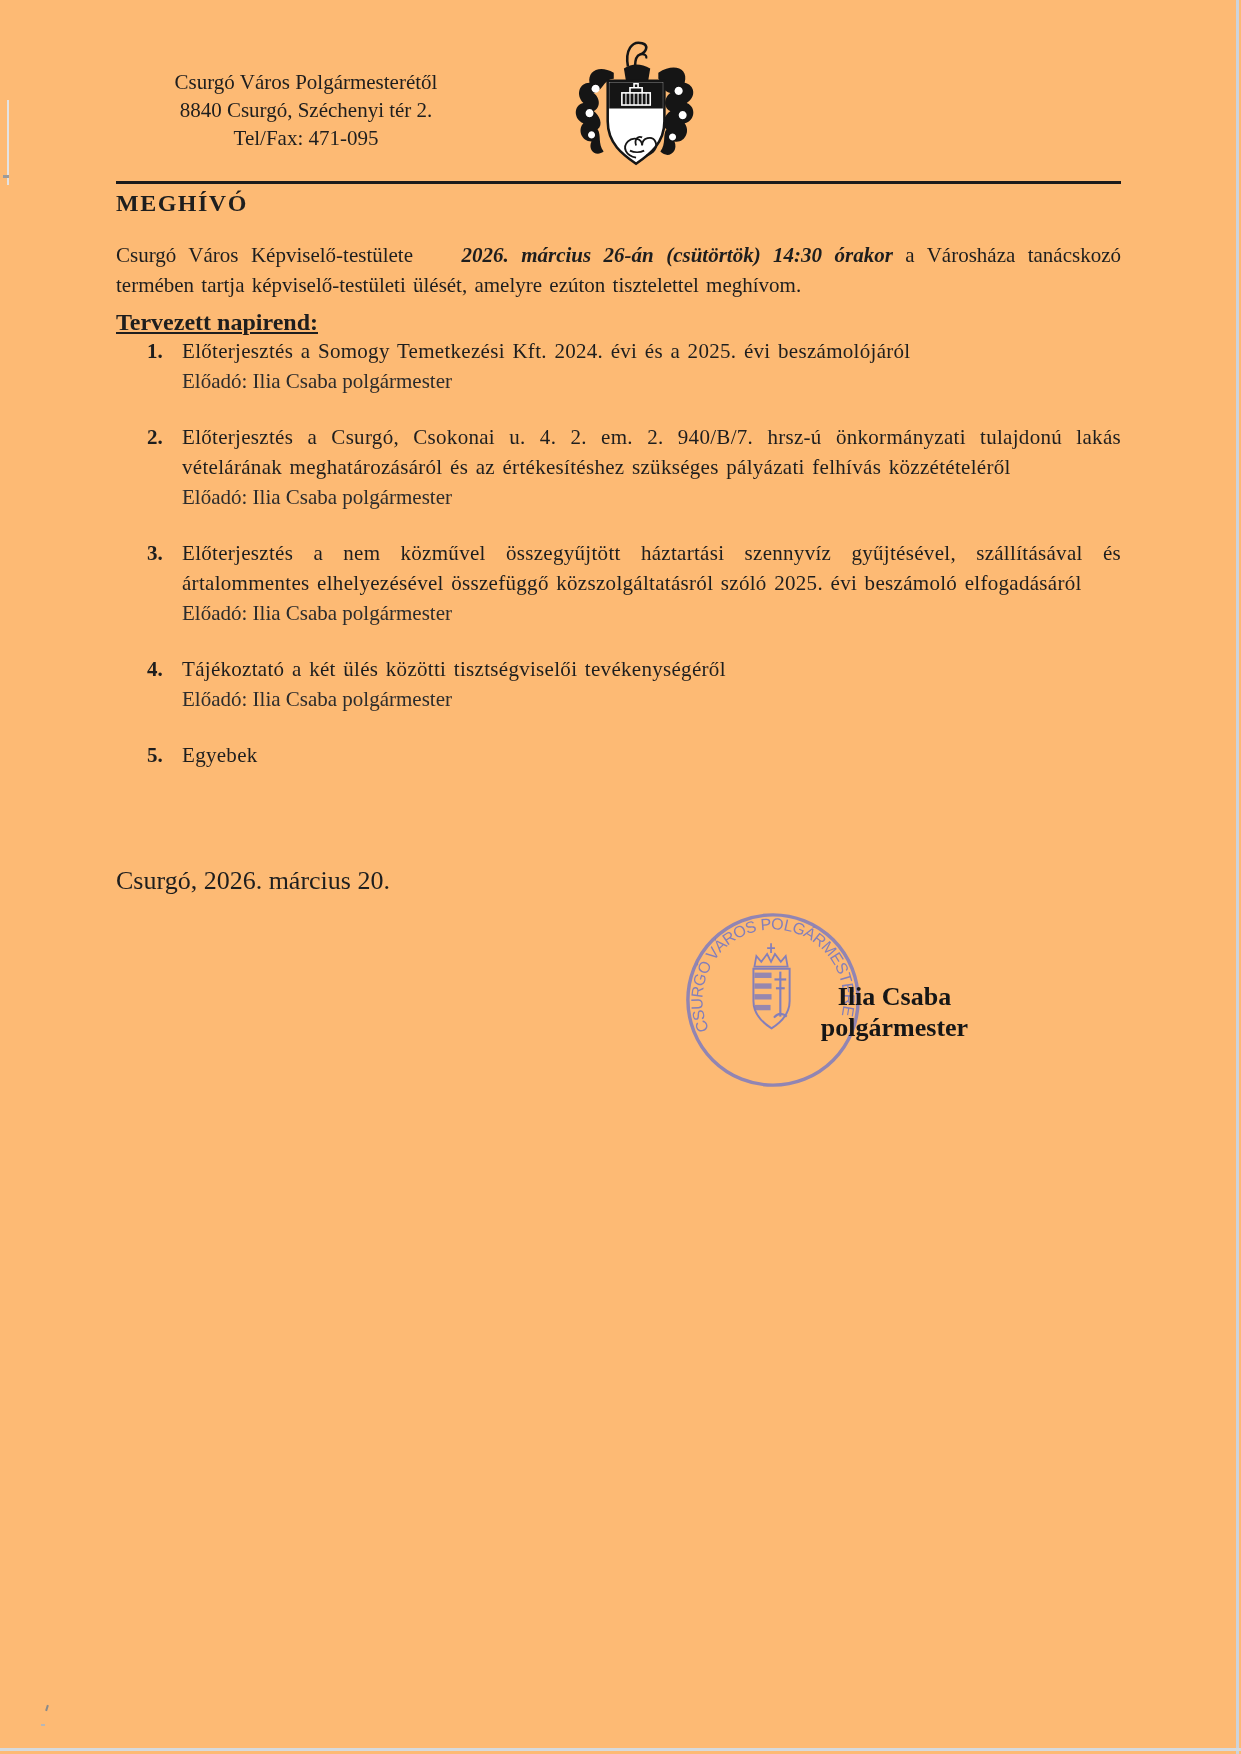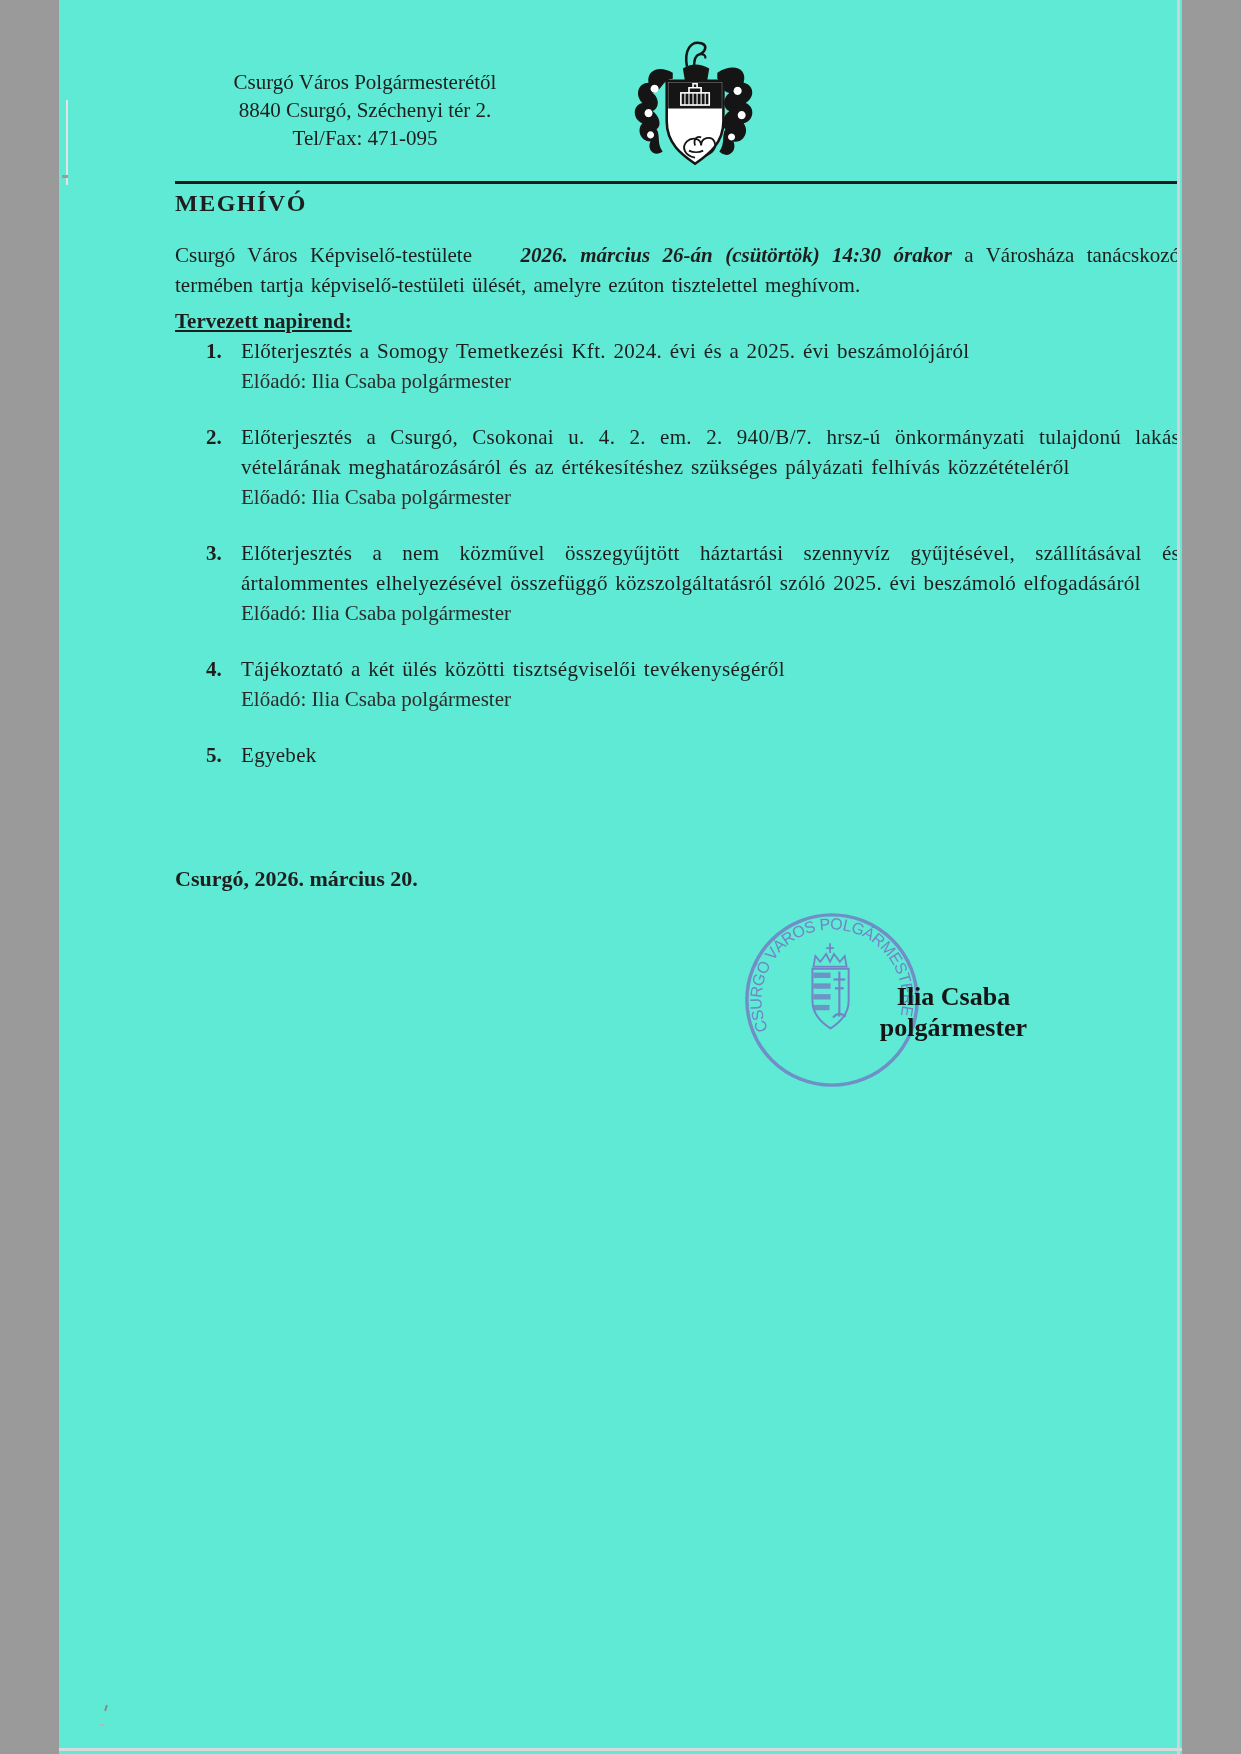--- a/index.html
+++ b/index.html
@@ -1,18 +1,18 @@
 <!DOCTYPE html>
 <html><head>
 <meta charset="utf-8">
 <style>
   html,body { margin:0; padding:0; background:#9a9a9a; }
   .page {
-    position:relative; width:1123px; height:1754px; margin:0 auto;
-    background:#5eead4; overflow:hidden;
+    position:relative; width:1241px; height:1754px; margin:0 auto;
+    background:#fdba74; overflow:hidden;
     font-family:"Liberation Serif", serif; color:#1e1e1e;
   }
   
   .header-block {
     position:absolute; left:150px; top:68px; width:312px;
     text-align:center; font-size:21px; line-height:28px;
   }
   .crest { position:absolute; left:551px; top:36px; width:162px; height:134px; }
   .rule { position:absolute; left:116px; top:181px; width:1005px; height:3px; background:#1b1b1b; }
   
@@ -21,30 +21,30 @@
     text-align:left; font-weight:bold; font-size:24px; letter-spacing:1.5px;
   }
   .intro {
     position:absolute; left:116px; top:219px; width:1005px;
     font-size:21px; line-height:30px; text-align:justify; word-spacing:2px;
   }
   .intro .hl { font-weight:bold; font-style:italic;margin-left:36px; }
   
   .agenda-heading {
     position:absolute; left:116px; top:309px;
-    font-size:21px; font-weight:bold; text-decoration:underline;
+    font-size:24px; font-weight:bold; text-decoration:underline;
   }
   .agenda { position:absolute; left:116px; top:336px; width:1005px; font-size:21px; line-height:30px; }
   .agenda-item { position:relative; padding-left:66px; margin-bottom:26px; }
   .agenda-item .num { position:absolute; left:31px; top:0; font-weight:bold; }
   .agenda-item .title { font-weight:normal; text-align:justify; word-spacing:2px; letter-spacing:0.3px; }
   .agenda-item .presenter { color:#2c2c2c; }
   .agenda-item .presenter:empty { display:none; }
   
-  .dateline { position:absolute; left:116px; top:866px; font-size:22px; font-weight:bold; }
+  .dateline { position:absolute; left:116px; top:866px; font-size:26px; font-weight:normal; }
   .stamp { position:absolute; left:683px; top:910px; width:180px; height:180px; opacity:0.88; z-index:1; }
   .signature {
     position:absolute; left:812px; top:981px; width:165px; z-index:2;
     text-align:center; font-weight:bold; font-size:26px; line-height:31px; color:#161616;
   }
   
   .scan-edge-right { position:absolute; right:2px; top:0; width:3px; height:1754px; background:#ccd3db; }
   .scan-edge-bottom { position:absolute; left:0; top:1748px; width:1241px; height:3px; background:#d6dadd; }
   .scan-line-left { position:absolute; left:7px; top:100px; width:2px; height:85px; background:#e3e3e3; }
   .scan-tick { position:absolute; left:3px; top:175px; width:6px; height:3px; background:#9b9b9b; }

